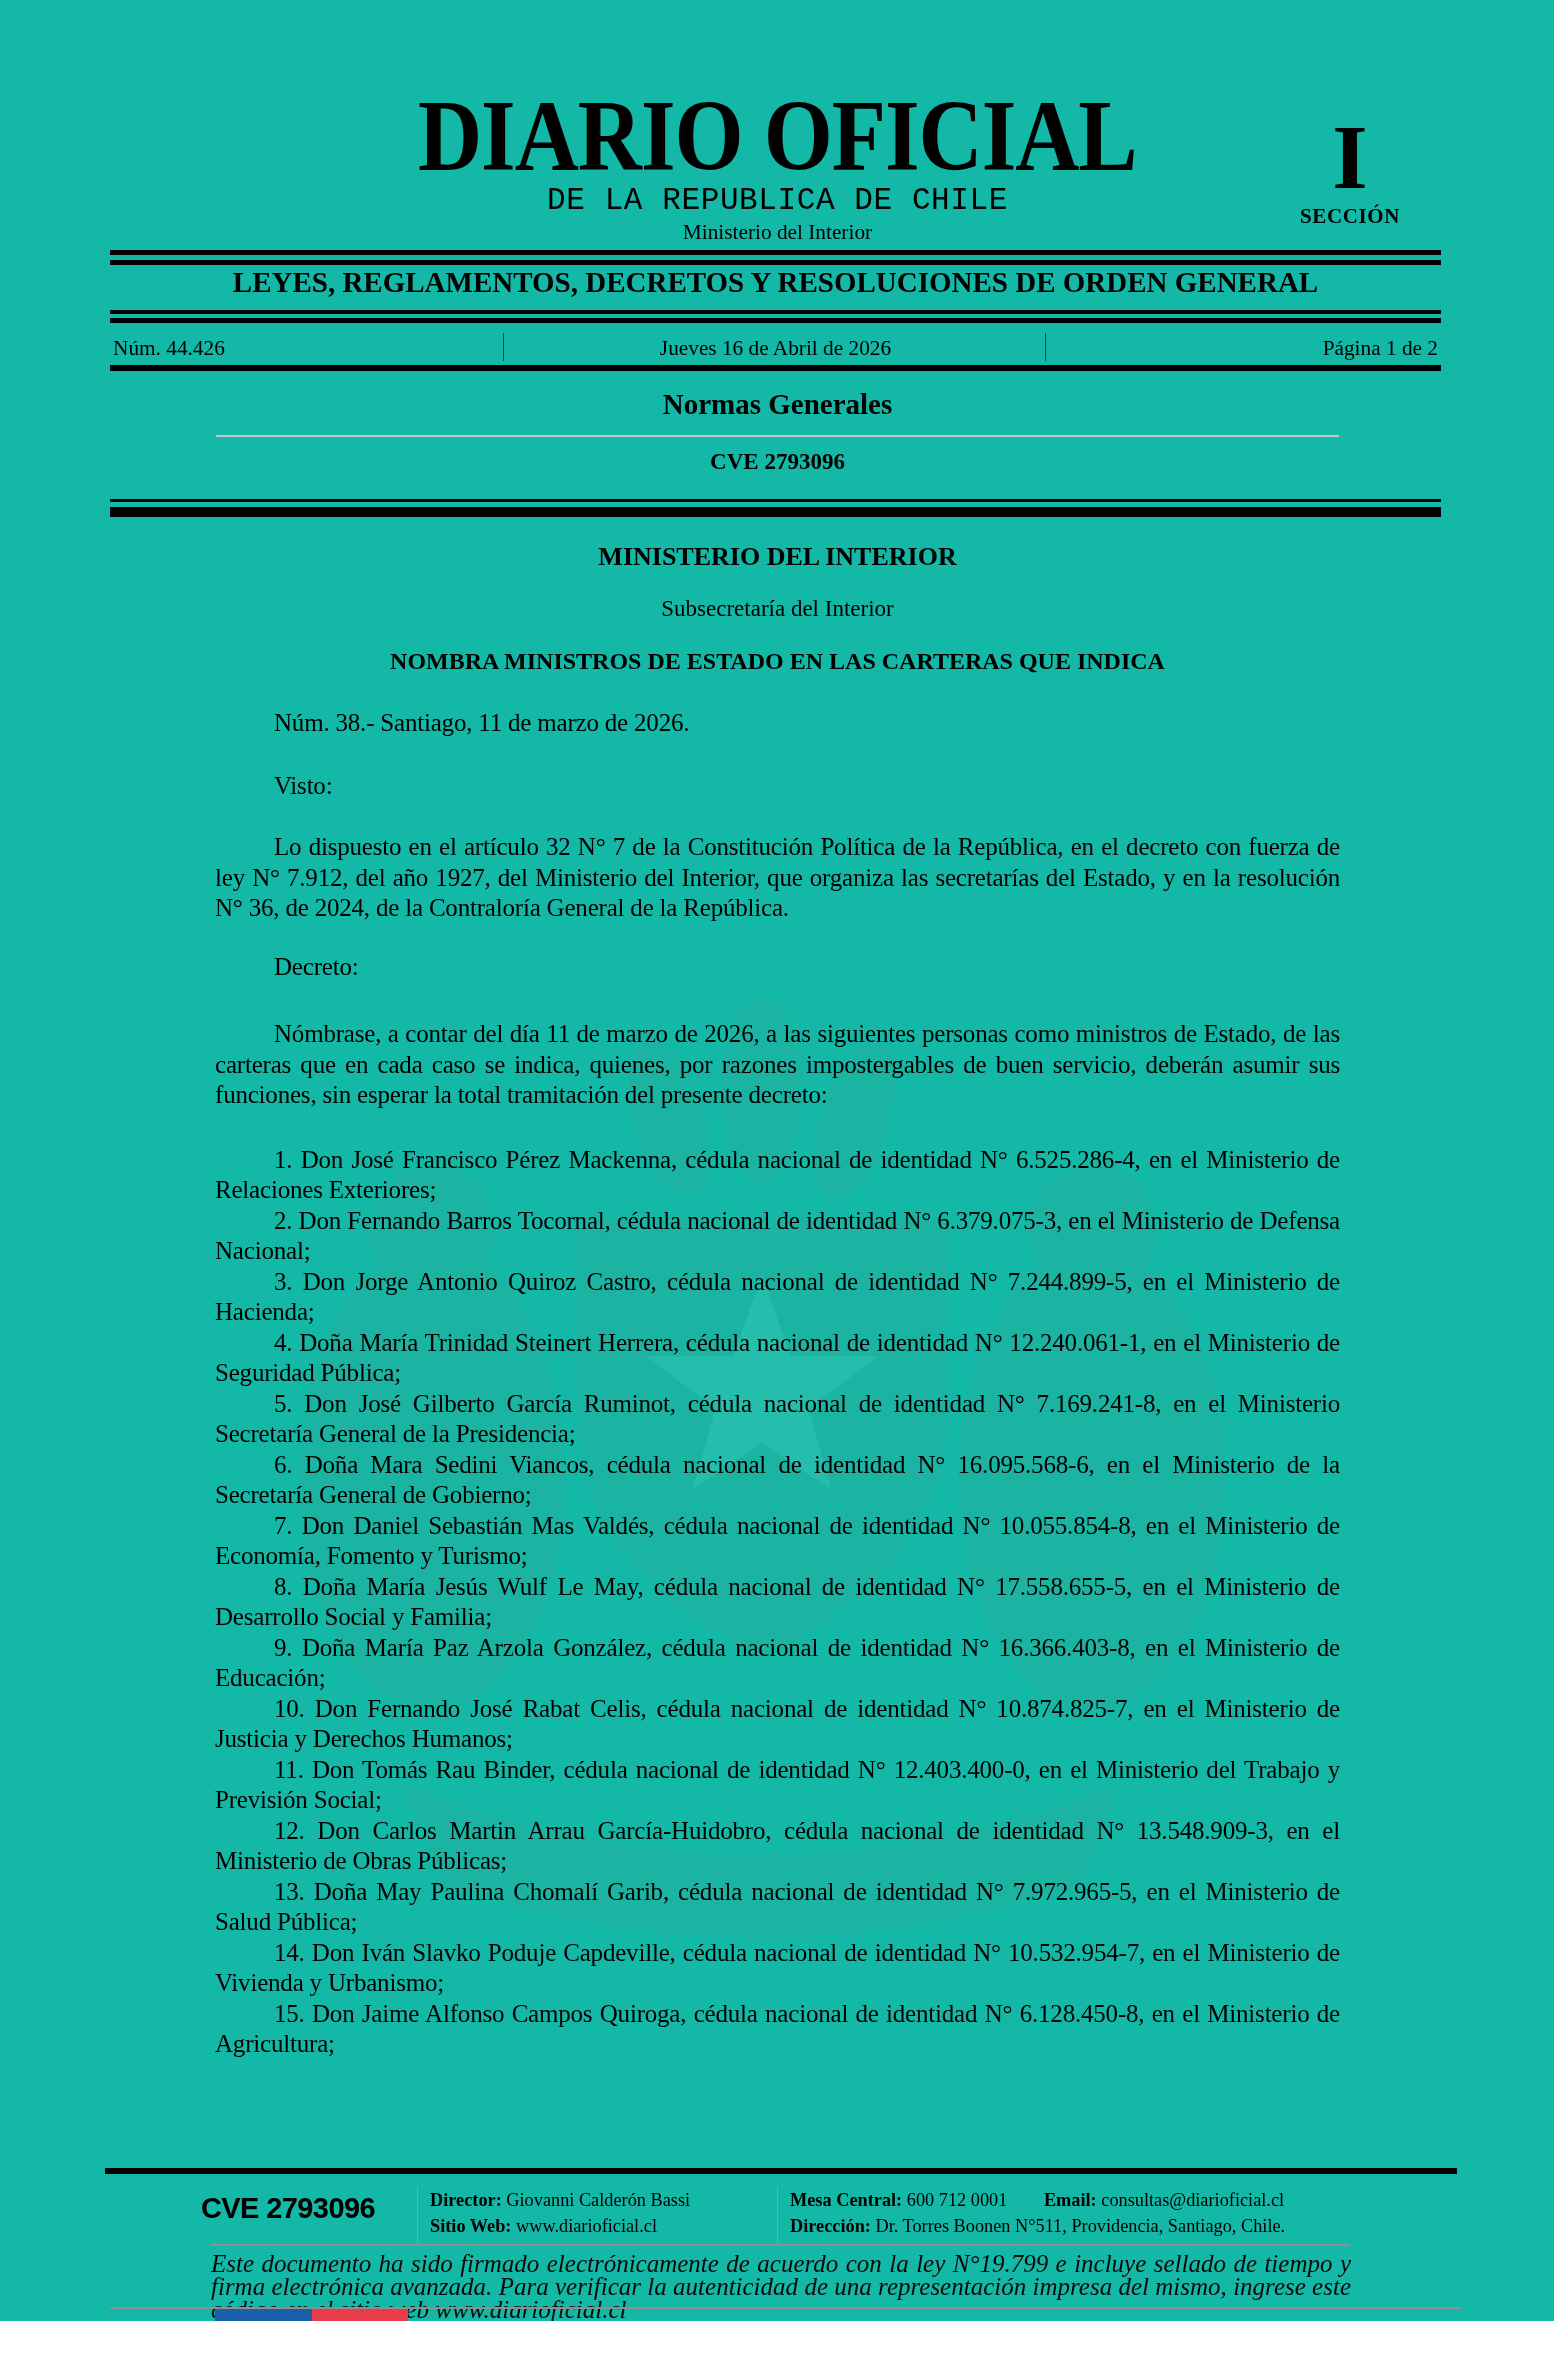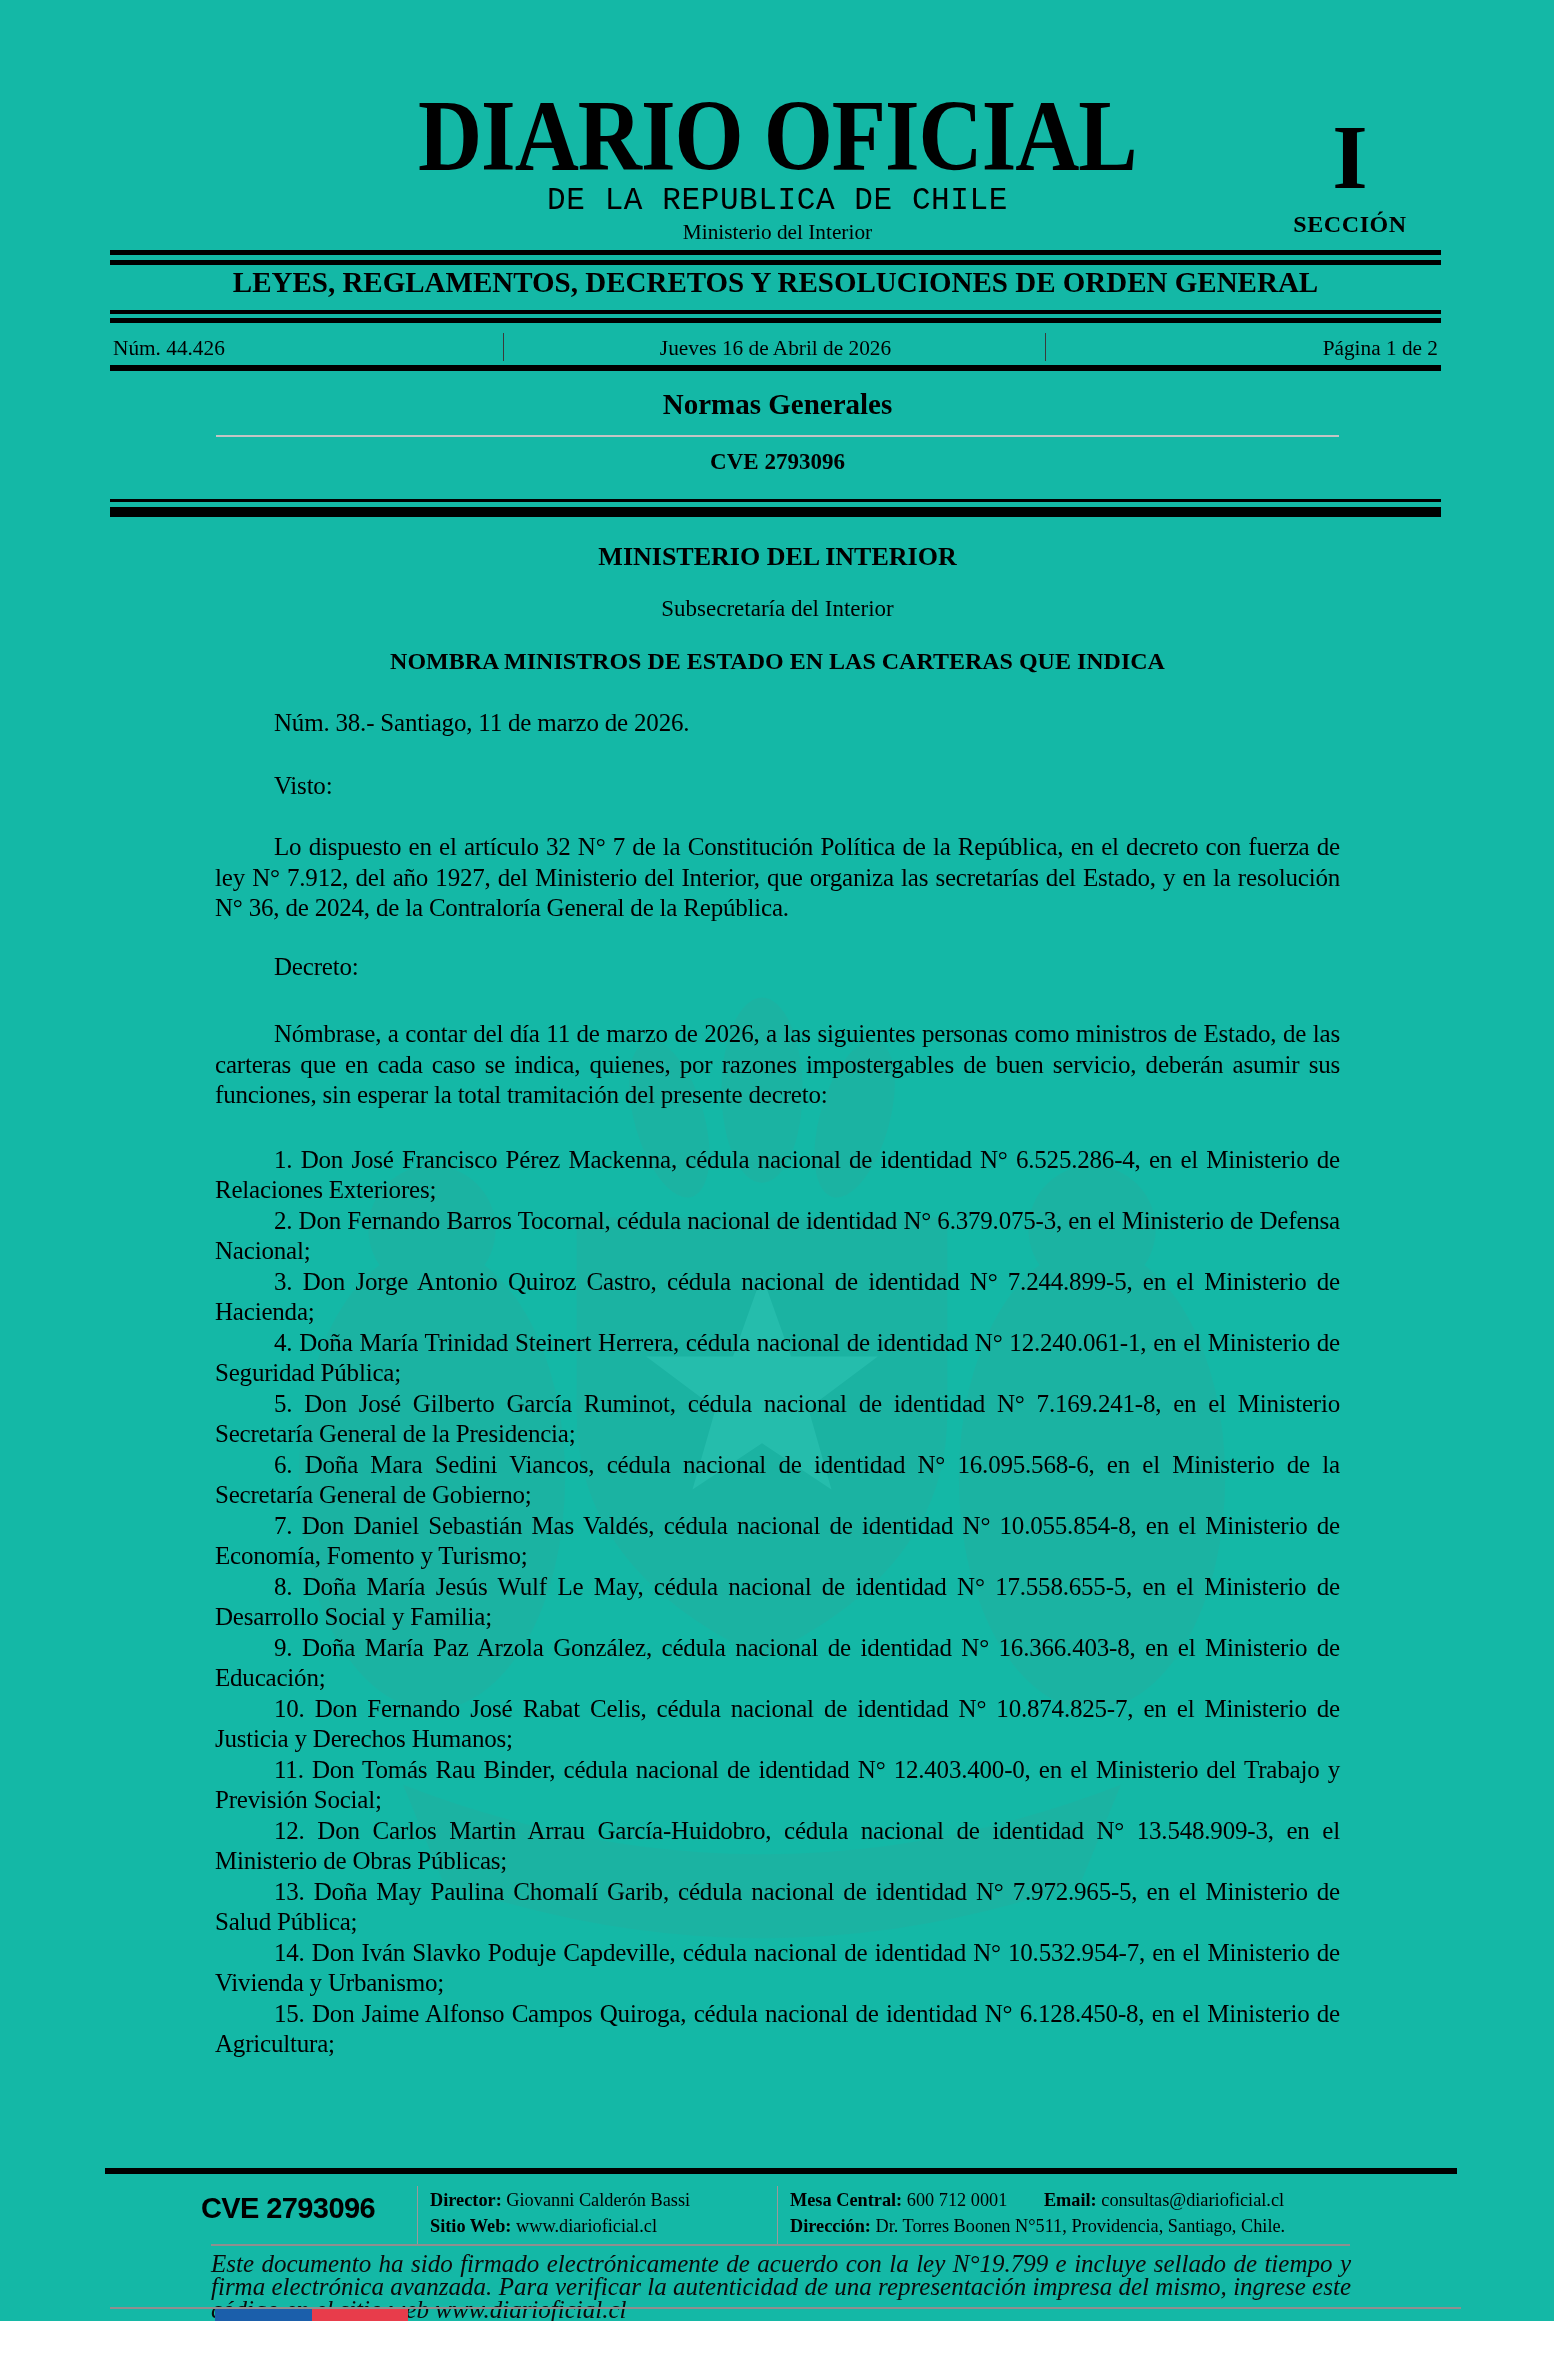--- a/index.html
+++ b/index.html
@@ -9,21 +9,21 @@
   .grayrule{position:absolute;background:#8f8f8f;}
 
   
   #masthead{position:absolute;left:216px;right:215px;top:91px;text-align:center;}
   .m-title{display:inline-block;font-weight:bold;font-size:101px;line-height:91px;
            white-space:nowrap;transform:scaleX(0.88);transform-origin:center;letter-spacing:-1.2px;}
   .m-sub{font-size:31px;line-height:37px;letter-spacing:0.6px;font-family:Liberation Mono, monospace;}
   .m-min{font-size:21.3px;line-height:27px;}
   #section-block{position:absolute;top:122px;left:1274px;width:152px;text-align:center;}
   .numeral{font-size:91px;line-height:72px;font-weight:bold;}
-  .section-word{font-size:24px;line-height:27px;font-weight:bold;letter-spacing:0.6px;margin-top:17px;}
+  .section-word{font-size:21px;line-height:27px;font-weight:bold;letter-spacing:0.6px;margin-top:9px;}
 
   
   #banner{position:absolute;top:265px;left:110px;right:113px;text-align:center;
           font-weight:bold;font-size:29px;line-height:34px;}
   #info-row{position:absolute;top:332px;left:113px;right:116px;height:32px;font-size:21.3px;line-height:32px;}
   #info-left{position:absolute;left:0;top:0;}
   #info-center{position:absolute;left:0;right:0;top:0;text-align:center;}
   #info-right{position:absolute;right:0;top:0;}
   .vbar{position:absolute;top:1.2px;width:1.2px;height:28px;background:#3a3a3a;}
 

